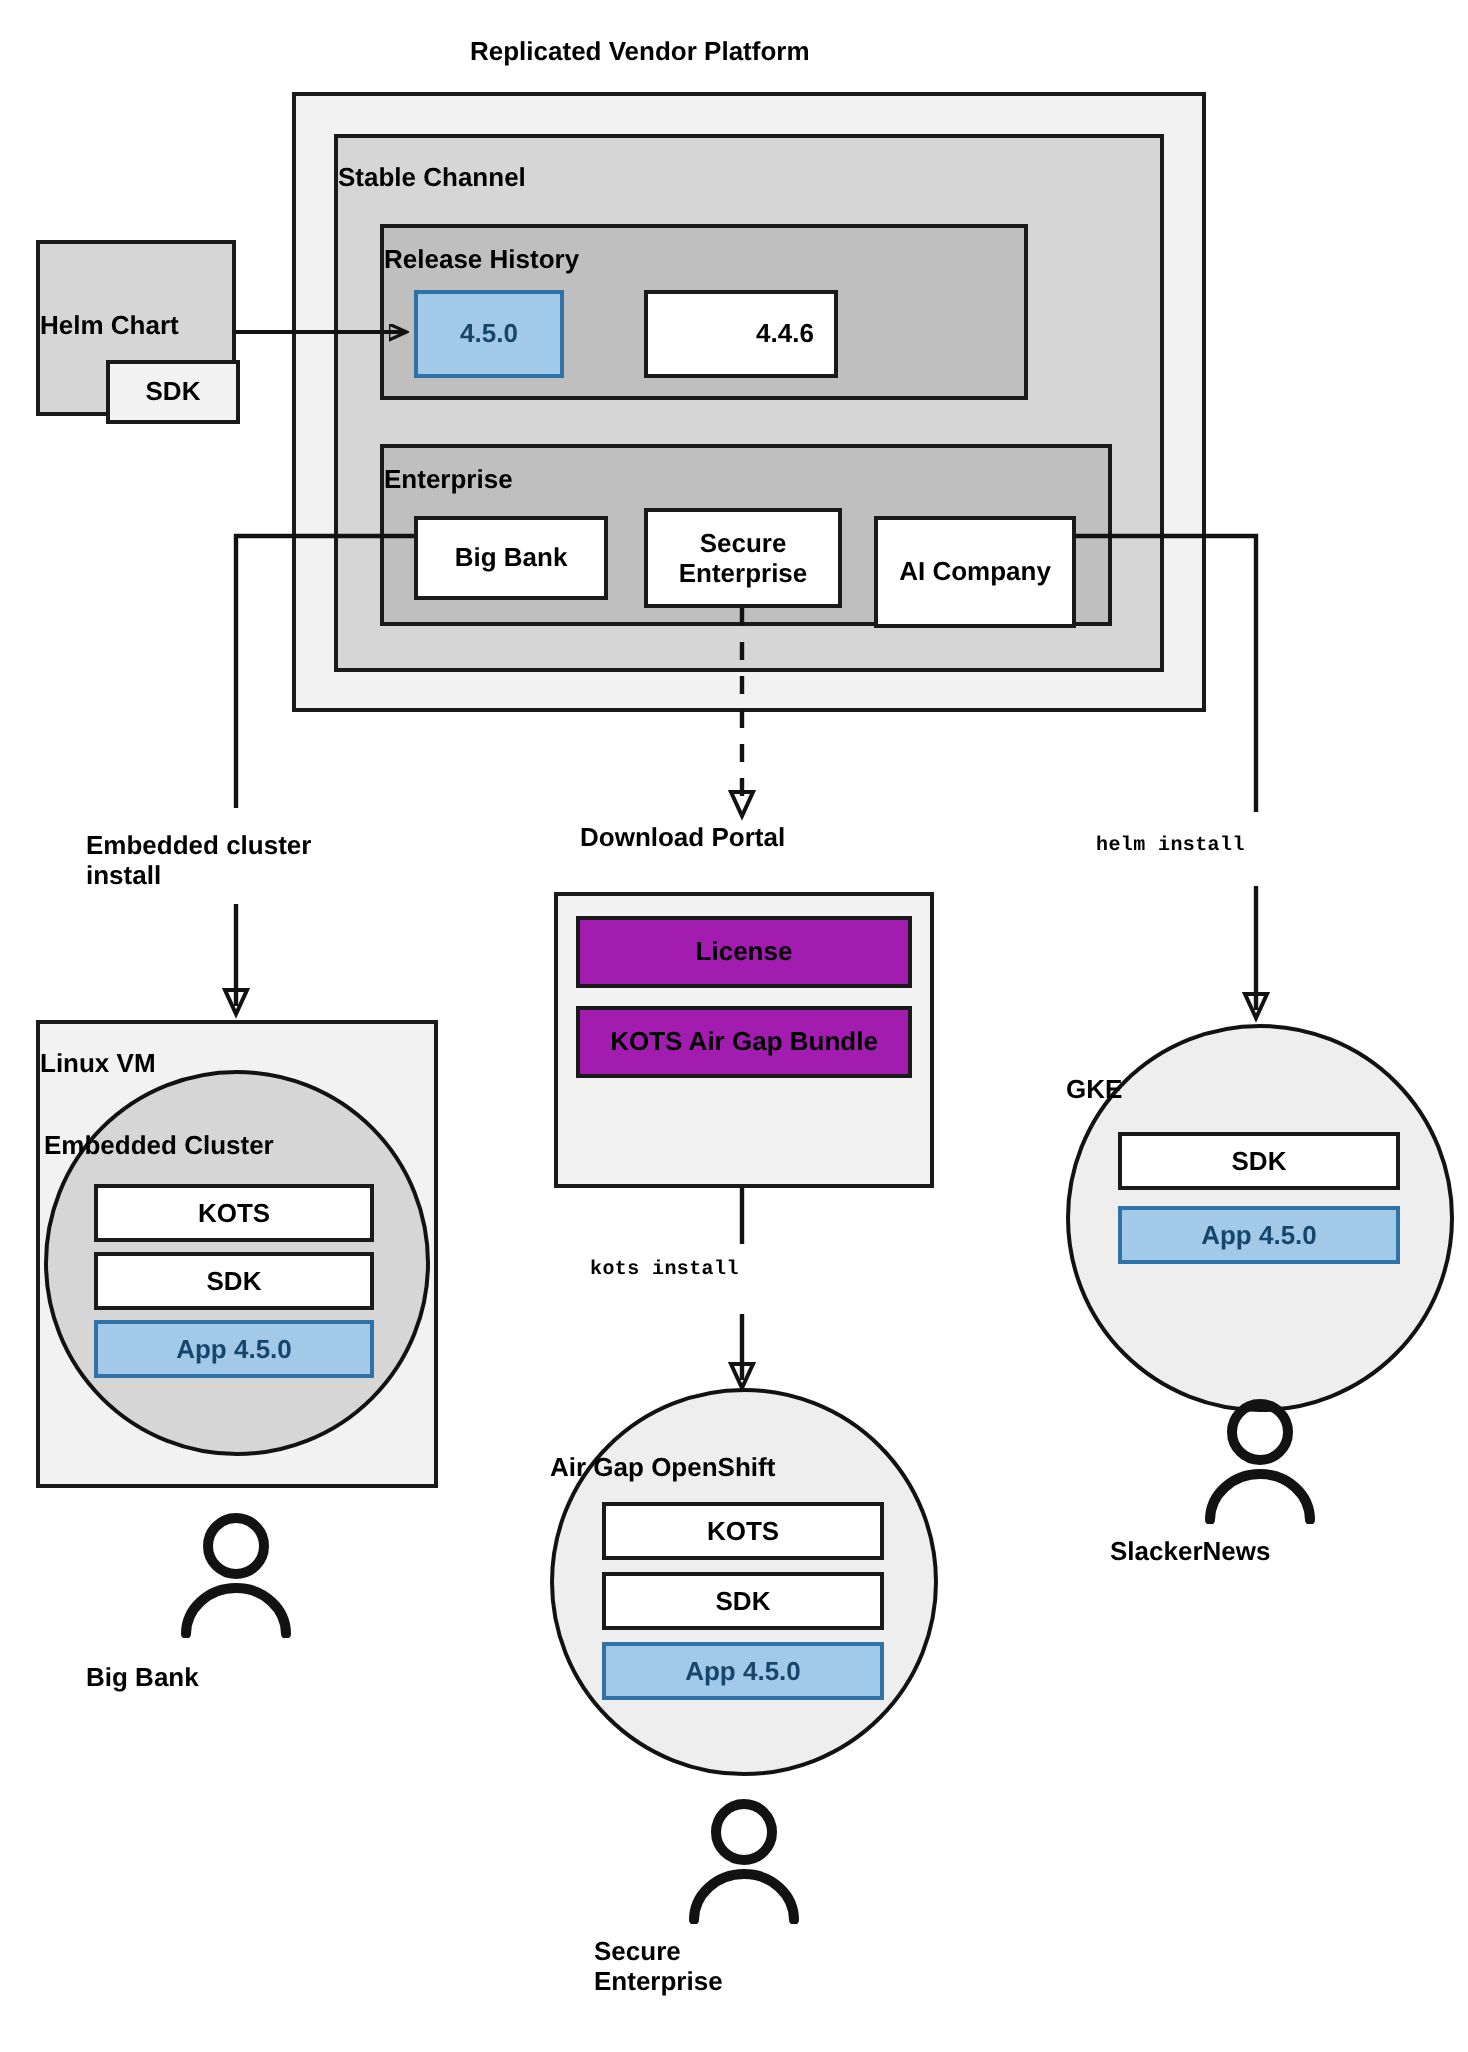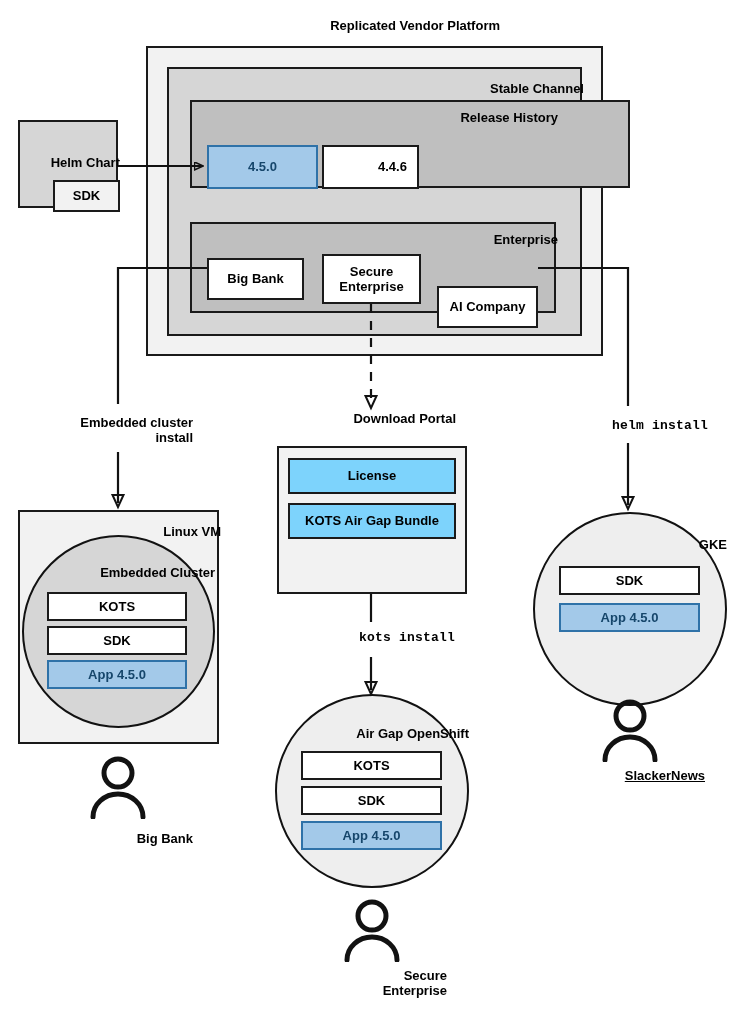--- a/index.html
+++ b/index.html
@@ -17,30 +17,30 @@
     height: 1026px;
     background: #ffffff;
     overflow: hidden;
   }
 
   
   .lbl {
     position: absolute;
     font-weight: bold;
     color: #000000;
-    text-align: right;
+    text-align: left;
     line-height: 1.18;
     white-space: pre-line;
     box-sizing: border-box;
   }
   .t13 { font-size: 13px; }
   .mono {
     font-family: "Liberation Mono", "DejaVu Sans Mono", monospace;
     font-weight: bold;
-    font-size: 13px;
+    font-size: 10px;
     letter-spacing: 0.2px;
   }
 
   
   .box {
     position: absolute;
     box-sizing: border-box;
     border: 2px solid #1a1a1a;
     display: flex;
     align-items: center;
@@ -48,21 +48,21 @@
     text-align: center;
     font-weight: bold;
     color: #000000;
     line-height: 1.18;
   }
   .fill-l1 { background: #f2f2f2; }   
   .fill-l2 { background: #d6d6d6; }   
   .fill-l3 { background: #bfbfbf; }   
   .fill-white { background: #ffffff; }
   .fill-blue { background: #a3c9e9; border-color: #2f72a8; color: #16466b; }
-  .fill-grey-item { background: #7dd3fc; }
+  .fill-grey-item { background: #a21caf; }
 
   
   .circle {
     position: absolute;
     box-sizing: border-box;
     border: 2.5px solid #121212;
     border-radius: 50%;
   }
   .circle.dark { background: #d6d6d6; }
   .circle.light { background: #eeeeee; }
@@ -82,33 +82,33 @@
 <div id="canvas">
 
   <div class="lbl t13" style="left:235px; top:18px; width:265px;">Replicated Vendor Platform</div>
 
   <div class="box fill-l1" style="left:146px; top:46px; width:457px; height:310px;"></div>
 
   <div class="box fill-l2" style="left:167px; top:67px; width:415px; height:269px; display:block;">
     <div class="lbl t13" style="left:0; top:12px; width:415px;">Stable Channel</div>
   </div>
 
-  <div class="box fill-l3" style="left:190px; top:100px; width:440px; height:88px; display:block;">
+  <div class="box fill-l3" style="left:190px; top:112px; width:324px; height:88px; display:block;">
     <div class="lbl t13" style="left:0; top:8px; width:366px;">Release History</div>
   </div>
-  <div class="box fill-blue t13" style="left:207px; top:145px; width:111px; height:44px;">4.5.0</div>
+  <div class="box fill-blue t13" style="left:207px; top:145px; width:75px; height:44px;">4.5.0</div>
   <div class="box fill-white t13" style="left:322px; top:145px; width:97px; height:44px;padding-left:44px;">4.4.6</div>
 
   <div class="box fill-l3" style="left:190px; top:222px; width:366px; height:91px; display:block;">
     <div class="lbl t13" style="left:0; top:8px; width:366px;">Enterprise</div>
   </div>
   <div class="box fill-white t13" style="left:207px; top:258px; width:97px; height:42px;">Big Bank</div>
   <div class="box fill-white t13" style="left:322px; top:254px; width:99px; height:50px; white-space:pre-line;">Secure
 Enterprise</div>
-  <div class="box fill-white t13" style="left:437px; top:258px; width:101px; height:42px;margin-top:28px;">AI Company</div>
+  <div class="box fill-white t13" style="left:437px; top:258px; width:101px; height:56px;">AI Company</div>
 
   <div class="box fill-l2" style="left:18px; top:120px; width:100px; height:88px; display:block;">
     <div class="lbl t13" style="left:0; top:33px; width:100px;">Helm Chart</div>
   </div>
   <div class="box fill-l1 t13" style="left:53px; top:180px; width:67px; height:32px;">SDK</div>
 
   <div class="lbl t13" style="left:43px; top:415px; width:150px;">Embedded cluster
 install</div>
 
   <div class="lbl mono" style="left:295px; top:630px; width:160px;">kots install</div>
@@ -156,21 +156,21 @@
   <div class="lbl t13" style="left:533px; top:537px; width:194px;">GKE</div>
   <div class="box fill-white t13" style="left:559px; top:566px; width:141px; height:29px;">SDK</div>
   <div class="box fill-blue t13" style="left:559px; top:603px; width:141px; height:29px;">App 4.5.0</div>
 
   <div class="person" style="left:598px; top:698px; width:64px; height:64px;">
     <svg viewBox="0 0 64 64" width="64" height="64" aria-hidden="true">
       <circle cx="32" cy="18" r="14" fill="none" stroke="#121212" stroke-width="5"></circle>
       <path d="M7 62 a25 23 0 0 1 50 0" fill="none" stroke="#121212" stroke-width="5" stroke-linecap="round"></path>
     </svg>
   </div>
-  <div class="lbl t13" style="left:555px; top:768px; width:150px;text-decoration:underline;">SlackerNews</div>
+  <div class="lbl t13" style="left:555px; top:768px; width:150px;">SlackerNews</div>
 
   <svg class="lines" viewBox="0 0 734 1026">
     <defs>
       <marker id="arrowOpen" markerWidth="10" markerHeight="10" refX="8.6" refY="4" orient="auto" markerUnits="userSpaceOnUse">
         <path d="M0,0 L9,4 L0,8 z" fill="none" stroke="#121212" stroke-width="1.6"></path>
       </marker>
       <marker id="arrowOpenV" markerWidth="12" markerHeight="12" refX="5.5" refY="10.2" orient="auto-start-reverse" markerUnits="userSpaceOnUse">
         <path d="M0,0 L11,0 L5.5,10 z" fill="none" stroke="#121212" stroke-width="1.6"></path>
       </marker>
     </defs>

